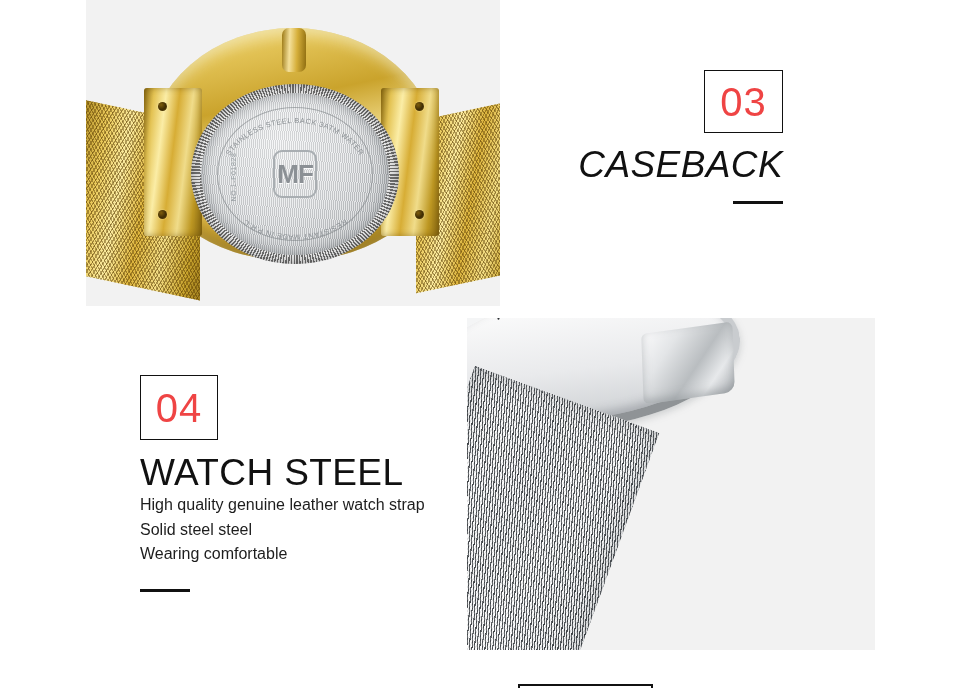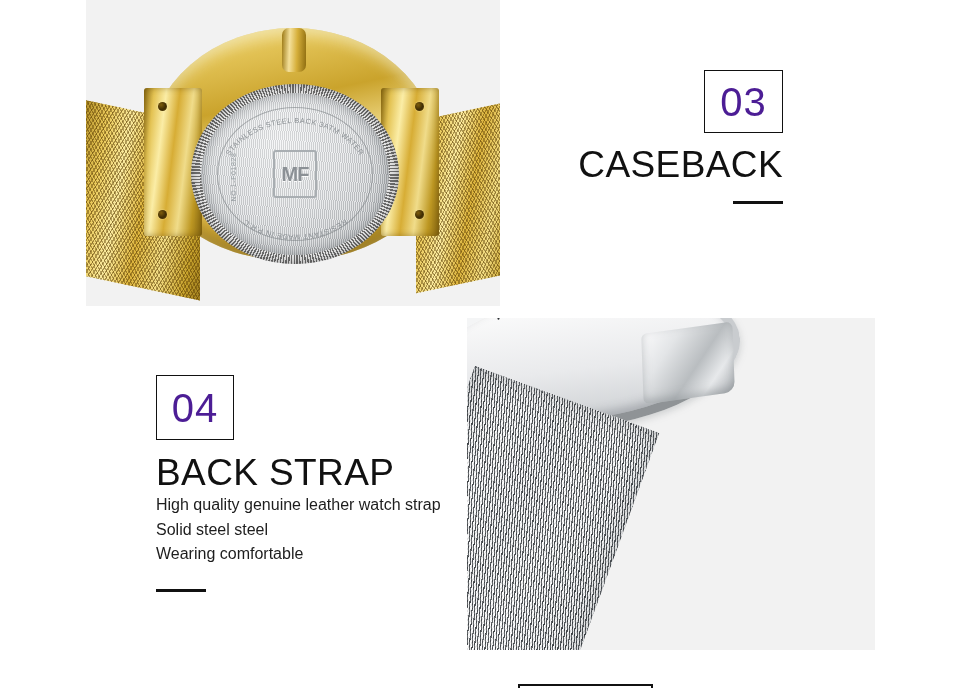--- a/index.html
+++ b/index.html
@@ -157,25 +157,25 @@
   }
   
   #caseback-logo {
     position: absolute;
     left: 50%;
     top: 50%;
     transform: translate(-50%,-50%);
     width: 40px;
     height: 44px;
     border: 2px solid #a9aeb2;
-    border-radius: 3px;
+    border-radius: 9px;
     display: flex;
     align-items: center;
     justify-content: center;
-    font-size: 20px;
+    font-size: 26px;
     font-weight: bold;
     letter-spacing: -1px;
     color: #8b9095;
     text-shadow: 0 1px 0 rgba(255,255,255,0.85);
   }
 
   
   #photo-silver {
     left: 467px;
     top: 318px;
@@ -240,21 +240,21 @@
 
   .num-box {
     box-sizing: border-box;
     border: 1.5px solid #111111;
     display: flex;
     align-items: center;
     justify-content: center;
     font-size: 40px;
     font-weight: 300;
     letter-spacing: 1px;
-    color: #4c1d95;
+    color: #ef4444;
     line-height: 1;
   }
   .feature-title {
     font-size: 37px;
     font-weight: 300;
     letter-spacing: 0.4px;
     color: #111111;
     line-height: 1.05;
     white-space: nowrap;
   }
@@ -276,27 +276,27 @@
     left: 520px;
     top: 70px;
     width: 263px;
     text-align: right;
   }
   #feature-03 .num-box {
     width: 79px;
     height: 63px;
     margin-left: auto;
   }
-  #feature-03 .feature-title { margin-top: 13px; }
+  #feature-03 .feature-title { margin-top: 13px; font-style: italic; }
   #feature-03 .lines { margin-top: 6px; }
   #feature-03 .rule { margin-left: auto; margin-top: 16px; }
 
   
   #feature-04 {
-    left: 156px;
+    left: 140px;
     top: 375px;
     width: 330px;
     text-align: left;
   }
   #feature-04 .num-box { width: 78px; height: 65px; }
   #feature-04 .feature-title { margin-top: 14px; }
   #feature-04 .lines { margin-top: 0; }
   #feature-04 .rule { margin-top: 22px; }
 
   
@@ -366,21 +366,21 @@
 <div class="feature" id="feature-03">
   <div class="num-box">03</div>
   <div class="feature-title">CASEBACK</div>
   <div class="lines">
   </div>
   <div class="rule"></div>
 </div>
 
 <div class="feature" id="feature-04">
   <div class="num-box">04</div>
-  <div class="feature-title">BACK STRAP</div>
+  <div class="feature-title">WATCH STEEL</div>
   <div class="lines">
     <div class="feature-line">High quality genuine leather watch strap</div>
     <div class="feature-line">Solid steel steel</div>
     <div class="feature-line">Wearing comfortable</div>
   </div>
   <div class="rule"></div>
 </div>
 
 <div id="next-section-edge"></div>
 

